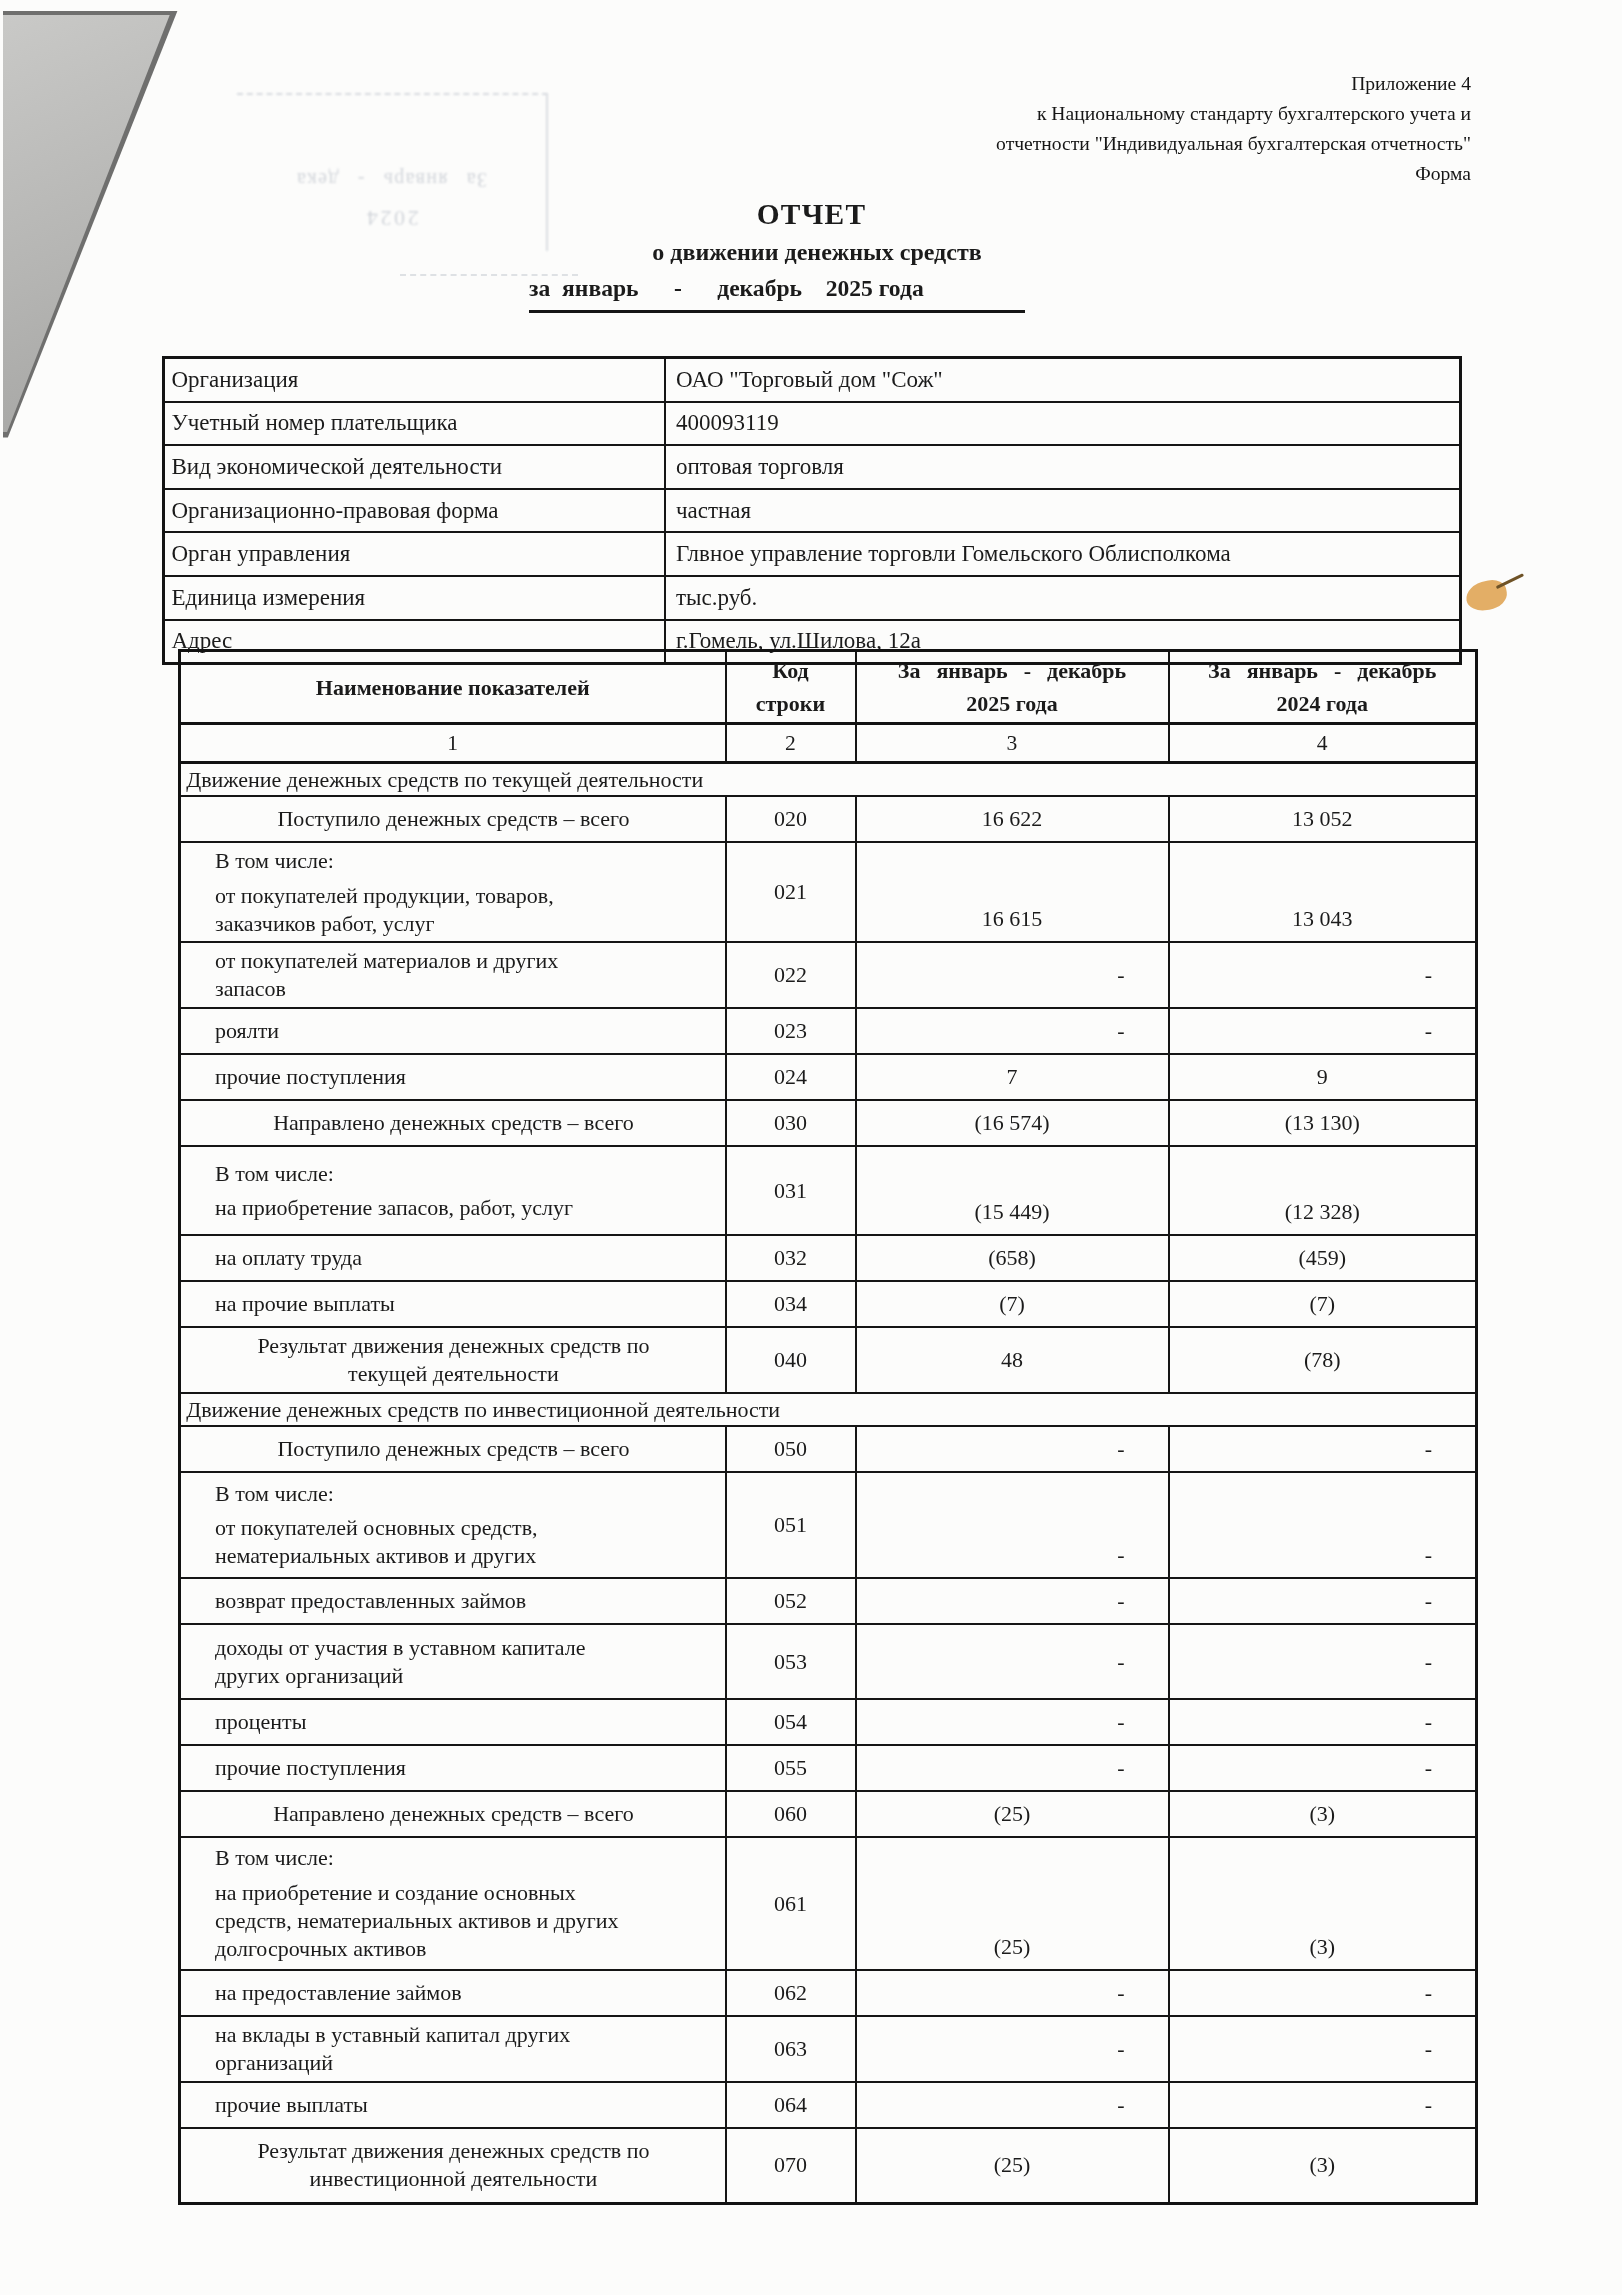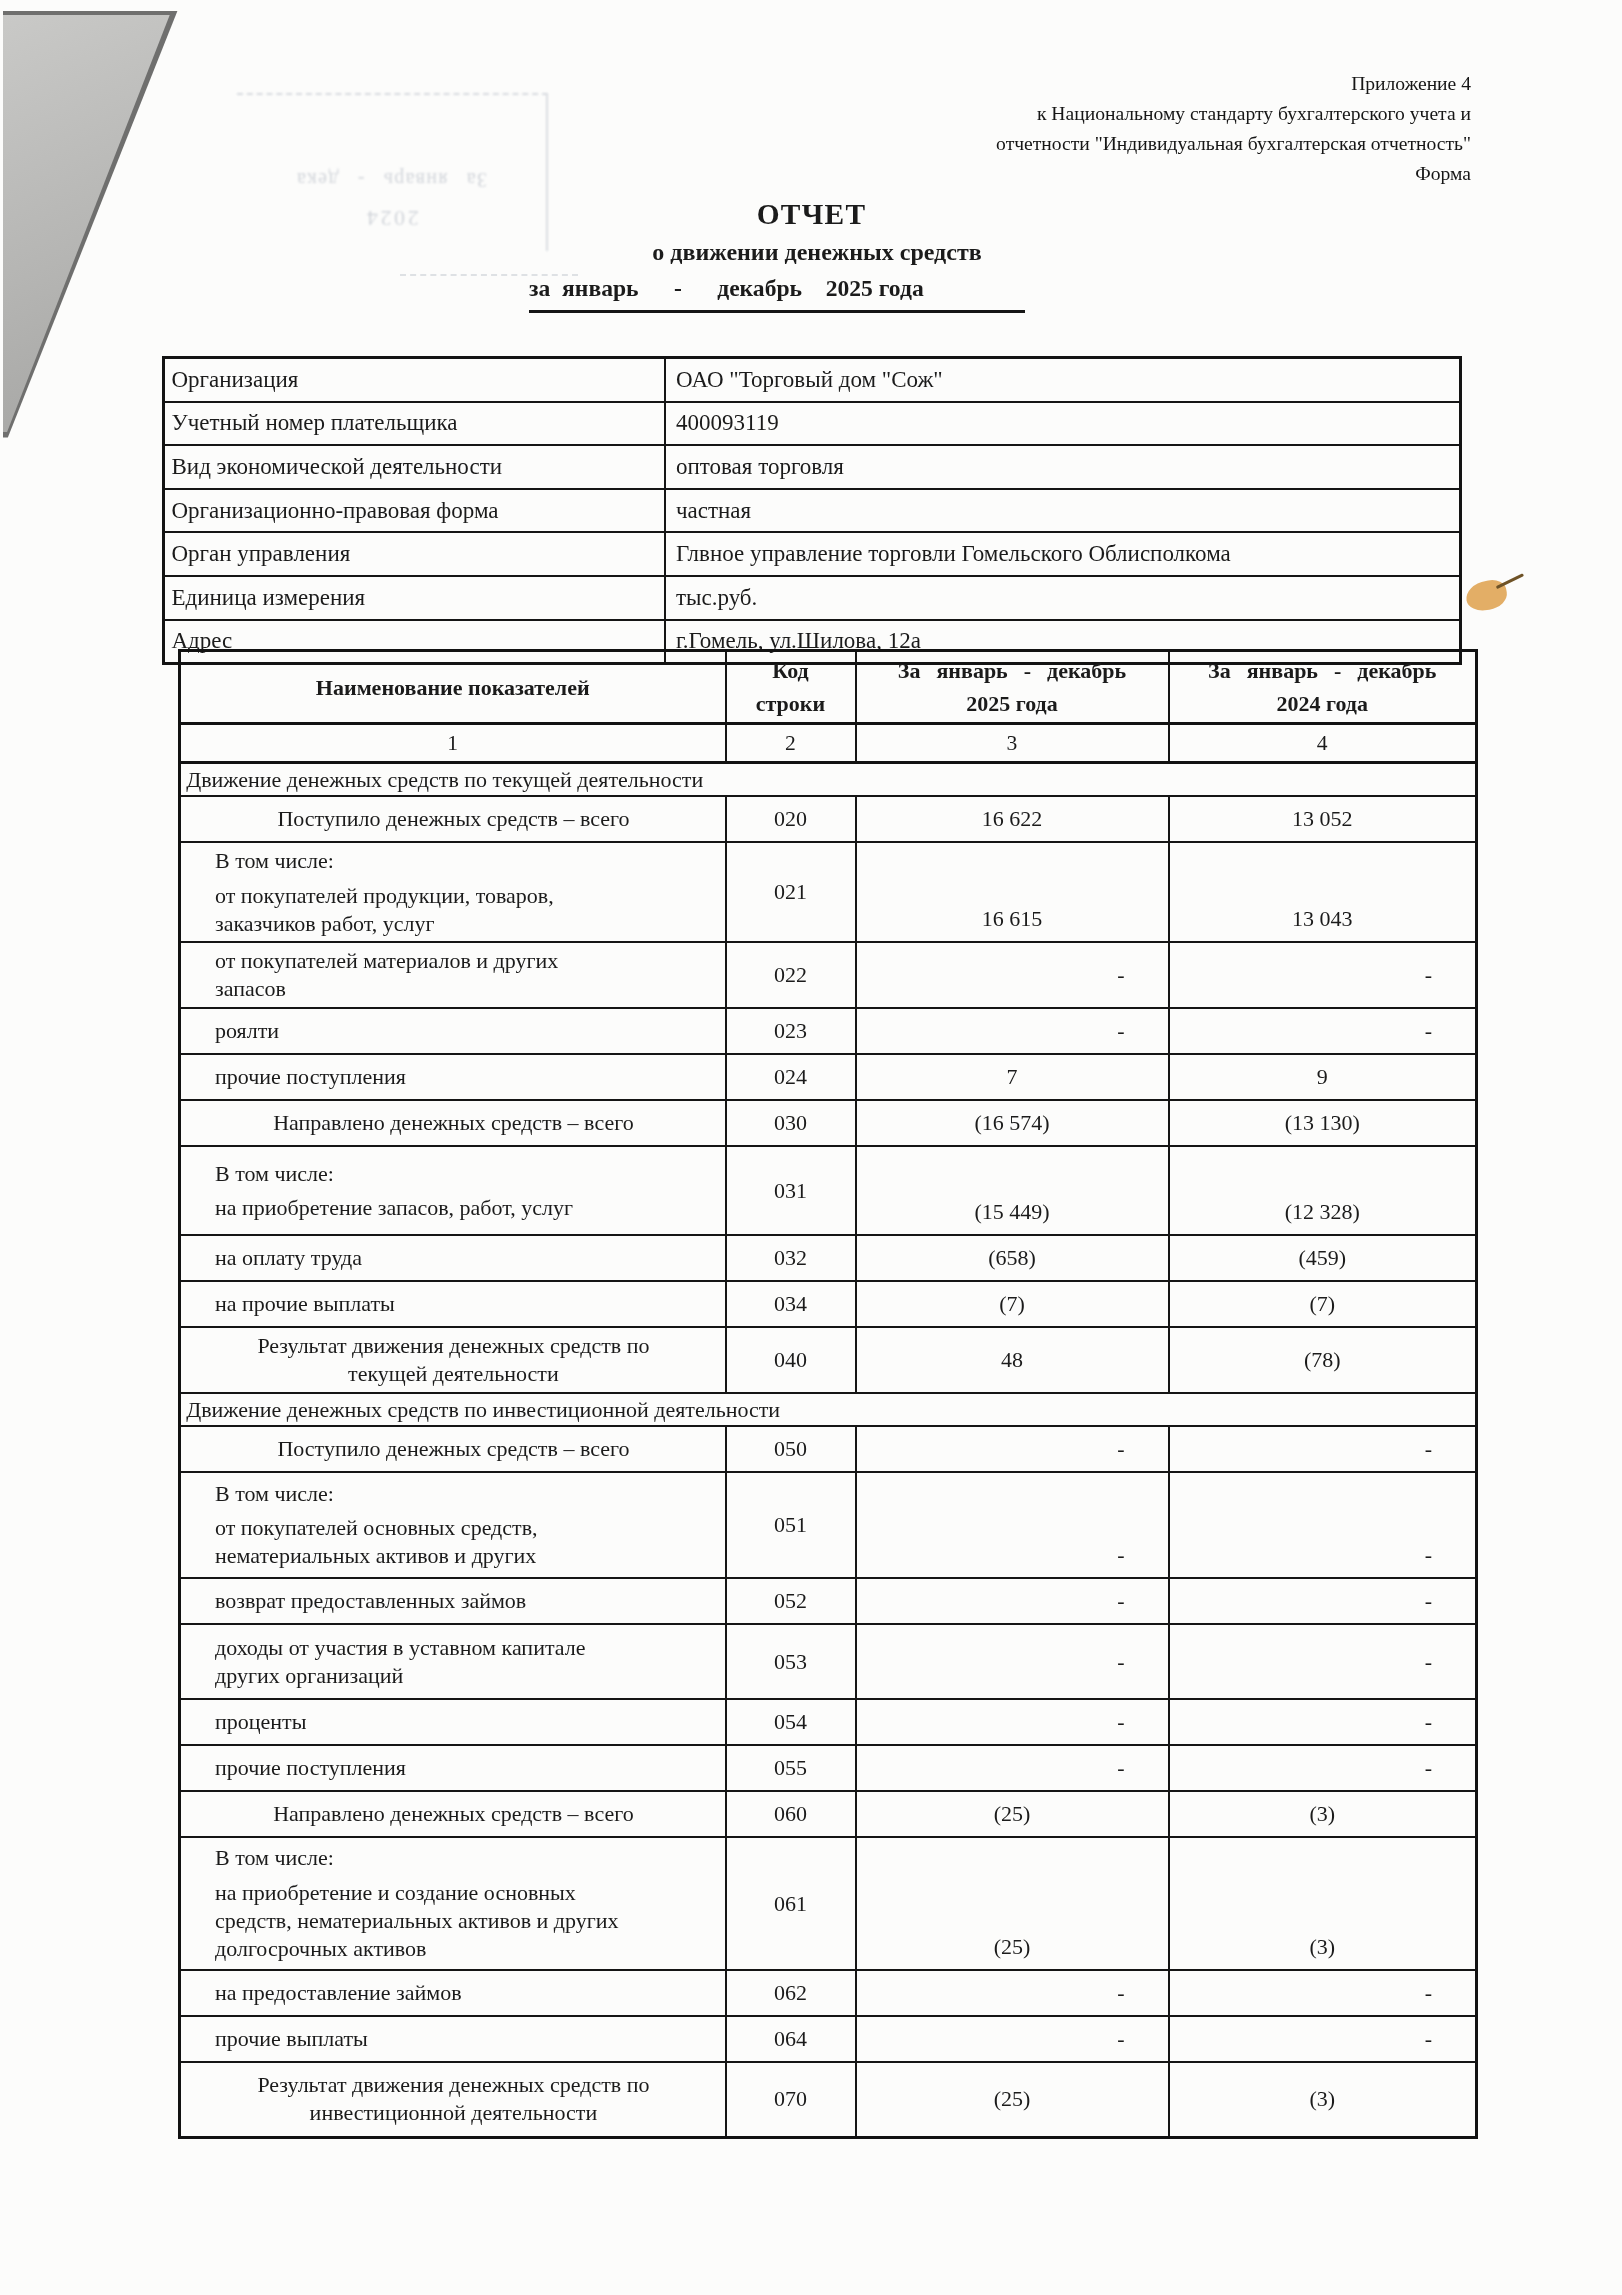--- a/index.html
+++ b/index.html
@@ -339,20 +339,29 @@
         <td class="c-val">(3)</td>
       </tr>
       <tr style="height: 46px;">
         <td class="c-label">
           <div class="lbl">на предоставление займов</div>
         </td>
         <td class="c-code">062</td>
         <td class="c-val dash">-</td>
         <td class="c-val dash">-</td>
       </tr>
+      <tr style="height: 62px;">
+        <td class="c-label">
+          <div class="lbl">на вклады в уставный капитал других
+организаций</div>
+        </td>
+        <td class="c-code">063</td>
+        <td class="c-val dash">-</td>
+        <td class="c-val dash">-</td>
+      </tr>
       <tr style="height: 46px;">
         <td class="c-label">
           <div class="lbl">прочие выплаты</div>
         </td>
         <td class="c-code">064</td>
         <td class="c-val dash">-</td>
         <td class="c-val dash">-</td>
       </tr>
       <tr style="height: 75px;">
         <td class="c-label top">

